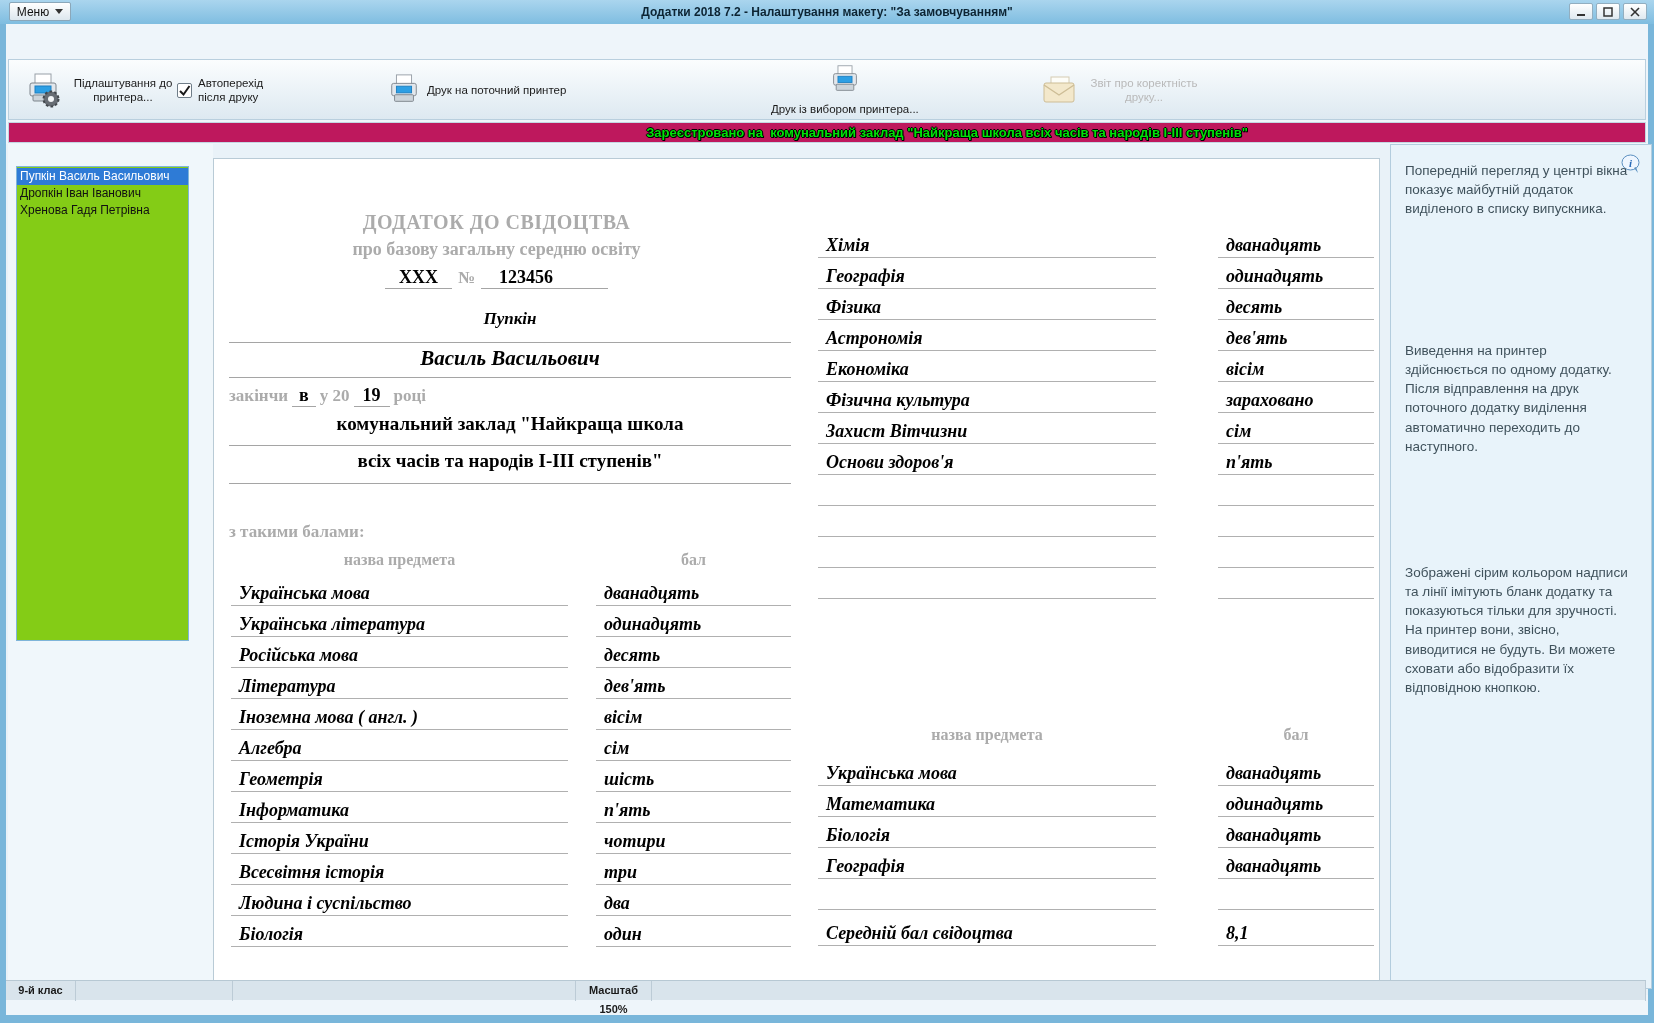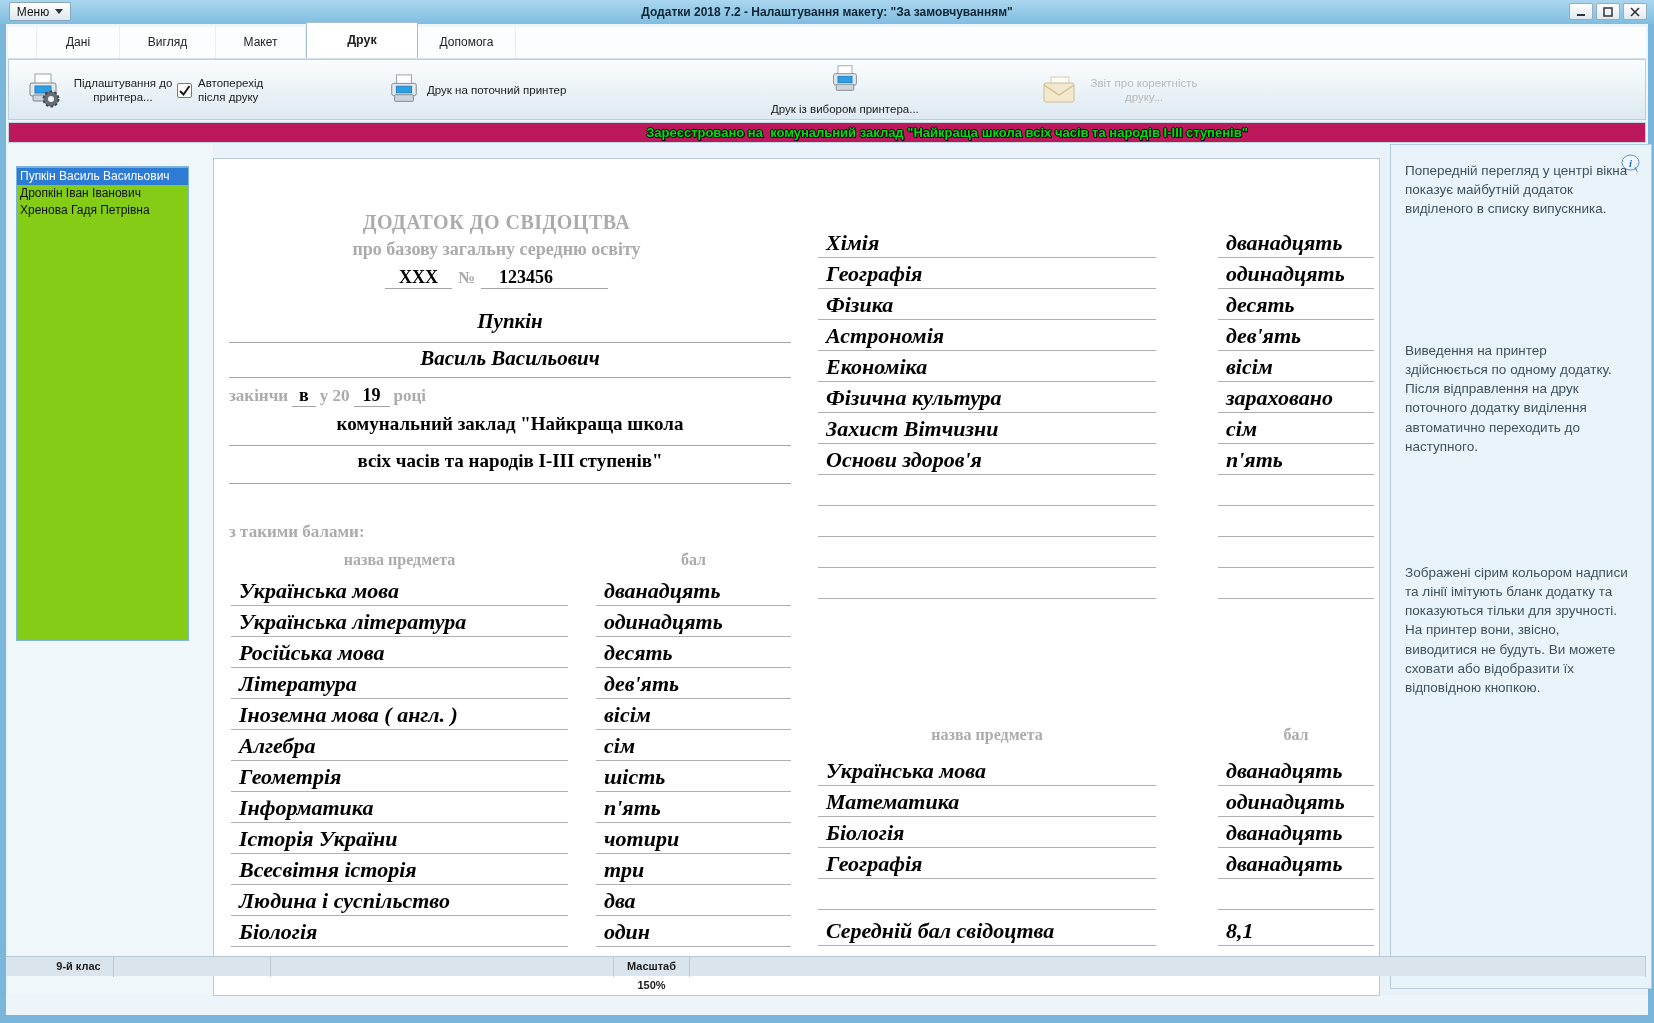--- a/index.html
+++ b/index.html
@@ -69,37 +69,37 @@
   .uline { border-bottom:1px solid #a5a5a5; }
 
   .hdr { left:15px; top:52px; width:535px; text-align:center; }
   .t1 { font-size:20px; letter-spacing:.5px; }
   .t2 { font-size:18px; margin-top:5px; }
   .numrow { margin-top:7px; font-size:18px; }
   .numrow .ser { padding:0 14px 1px 14px; }
   .numrow .nosign { font-size:17px; padding:0 6px; }
   .numrow .num { padding:0 55px 1px 18px; }
 
-  .surname  { left:15px; top:150px; width:562px; text-align:center; height:34px; font-size:21px; }
+  .surname  { left:15px; top:150px; width:562px; text-align:center; height:34px; font-size:17px; }
   .fullname { left:15px; top:187px; width:562px; text-align:center; height:32px; font-size:21px; }
   .finished { left:15px; top:226px; width:562px; font-size:17px; }
   .finished .v  { padding:0 7px 1px 7px; margin:0 4px; font-size:18px; }
   .finished .yr { padding:0 9px 1px 9px; margin:0 4px; font-size:18px; }
   .school1 { left:15px; top:254px; width:562px; text-align:center; height:33px; font-size:19px; }
   .school2 { left:15px; top:291px; width:562px; text-align:center; height:34px; font-size:19px; }
   .balamy { left:15px; top:363px; font-size:17px; }
 
   .colheads { display:flex; font-size:16px; }
   .colheads .h1 { width:337px; text-align:center; }
   .colheads .h2 { flex:1; text-align:center; }
   .lheaders { left:17px; top:392px; width:560px; }
   .rheaders { left:604px; top:567px; width:556px; }
   .rheaders .h1 { width:338px; }
   .form-row { display:flex; height:31px; align-items:flex-end; }
-  .form-row .cell { border-bottom:1px solid #b0b0b0; padding:0 0 1px 8px; font-size:22px;
+  .form-row .cell { border-bottom:1px solid #b0b0b0; padding:0 0 1px 8px; font-size:18px;
     font-weight:bold; font-style:italic; color:#000; white-space:nowrap; overflow:visible; }
   .lcol .subj { width:337px; }
   .lcol .gapc { width:28px; }
   .lcol .grade { width:195px; }
   .rcol .subj { width:338px; }
   .rcol .gapc { width:62px; }
   .rcol .grade { width:156px; }
   .left-rows { left:17px; top:416px; width:560px; }
   .right-rows { left:604px; top:68px; width:556px; }
   .right-empty { left:604px; top:316px; width:556px; }
@@ -155,27 +155,20 @@
       <svg width="10" height="10">
           <line x1="1" y1="1" x2="9" y2="9" stroke="#333" stroke-width="1.6"></line>
           <line x1="9" y1="1" x2="1" y2="9" stroke="#333" stroke-width="1.6"></line>
         </svg>
     </div>
   </div>
 </div>
 
 <div class="frame">
 
-  <div class="tabstrip">
-      <div class="tab">Дані</div>
-      <div class="tab">Вигляд</div>
-      <div class="tab">Макет</div>
-      <div class="tab active">Друк</div>
-      <div class="tab">Допомога</div>
-    </div>
 
   <div class="toolbar">
     <div class="tbtn" style="left:16px; width:168px;">
       <svg width="36" height="36" viewBox="0 0 36 36">
         <rect x="10" y="2" width="16" height="11" fill="#fff" stroke="#98a0a8"></rect>
         <rect x="5" y="11" width="26" height="13" rx="2" fill="#e2e7ec" stroke="#7d858c"></rect>
         <rect x="10" y="14" width="16" height="7" fill="#2d9fe4" stroke="#1d7fc0"></rect>
         <rect x="8" y="23" width="20" height="6" rx="1" fill="#ccd4da" stroke="#7d858c"></rect>
         <circle cx="26" cy="27" r="7.5" fill="#676d74" stroke="#42474c" stroke-width="2" stroke-dasharray="2.6 2.2"></circle>
         <circle cx="26" cy="27" r="3" fill="#f2f5f7"></circle>
@@ -447,20 +440,20 @@
       </svg>
       <div class="block hp1">Попередній перегляд у центрі вікна показує майбутній додаток виділеного в списку випускника.</div>
       <div class="block hp2">
         <div>Виведення на принтер здійснюється по одному додатку.</div>
         <div>Після відправлення на друк поточного додатку виділення автоматично переходить до наступного.</div>
       </div>
       <div class="block hp3">Зображені сірим кольором надписи та лінії імітують бланк додатку та показуються тільки для зручності. На принтер вони, звісно, виводитися не будуть. Ви можете сховати або відобразити їх відповідною кнопкою.</div>
     </div>
   </div>
 
-  <div class="statusbar" style="position:absolute; left:0; top:932px; width:1640px;padding-left:38px;">
+  <div class="statusbar" style="position:absolute; left:0; top:956px; width:1640px;">
     <div class="cellc sb1">9-й клас</div>
     <div class="cellc sb2"></div>
     <div class="cellc sb3"></div>
     <div class="cellc sb4">Масштаб 150%</div>
     <div class="cellc sb5"></div>
   </div>
 </div>
 
 </body></html>

